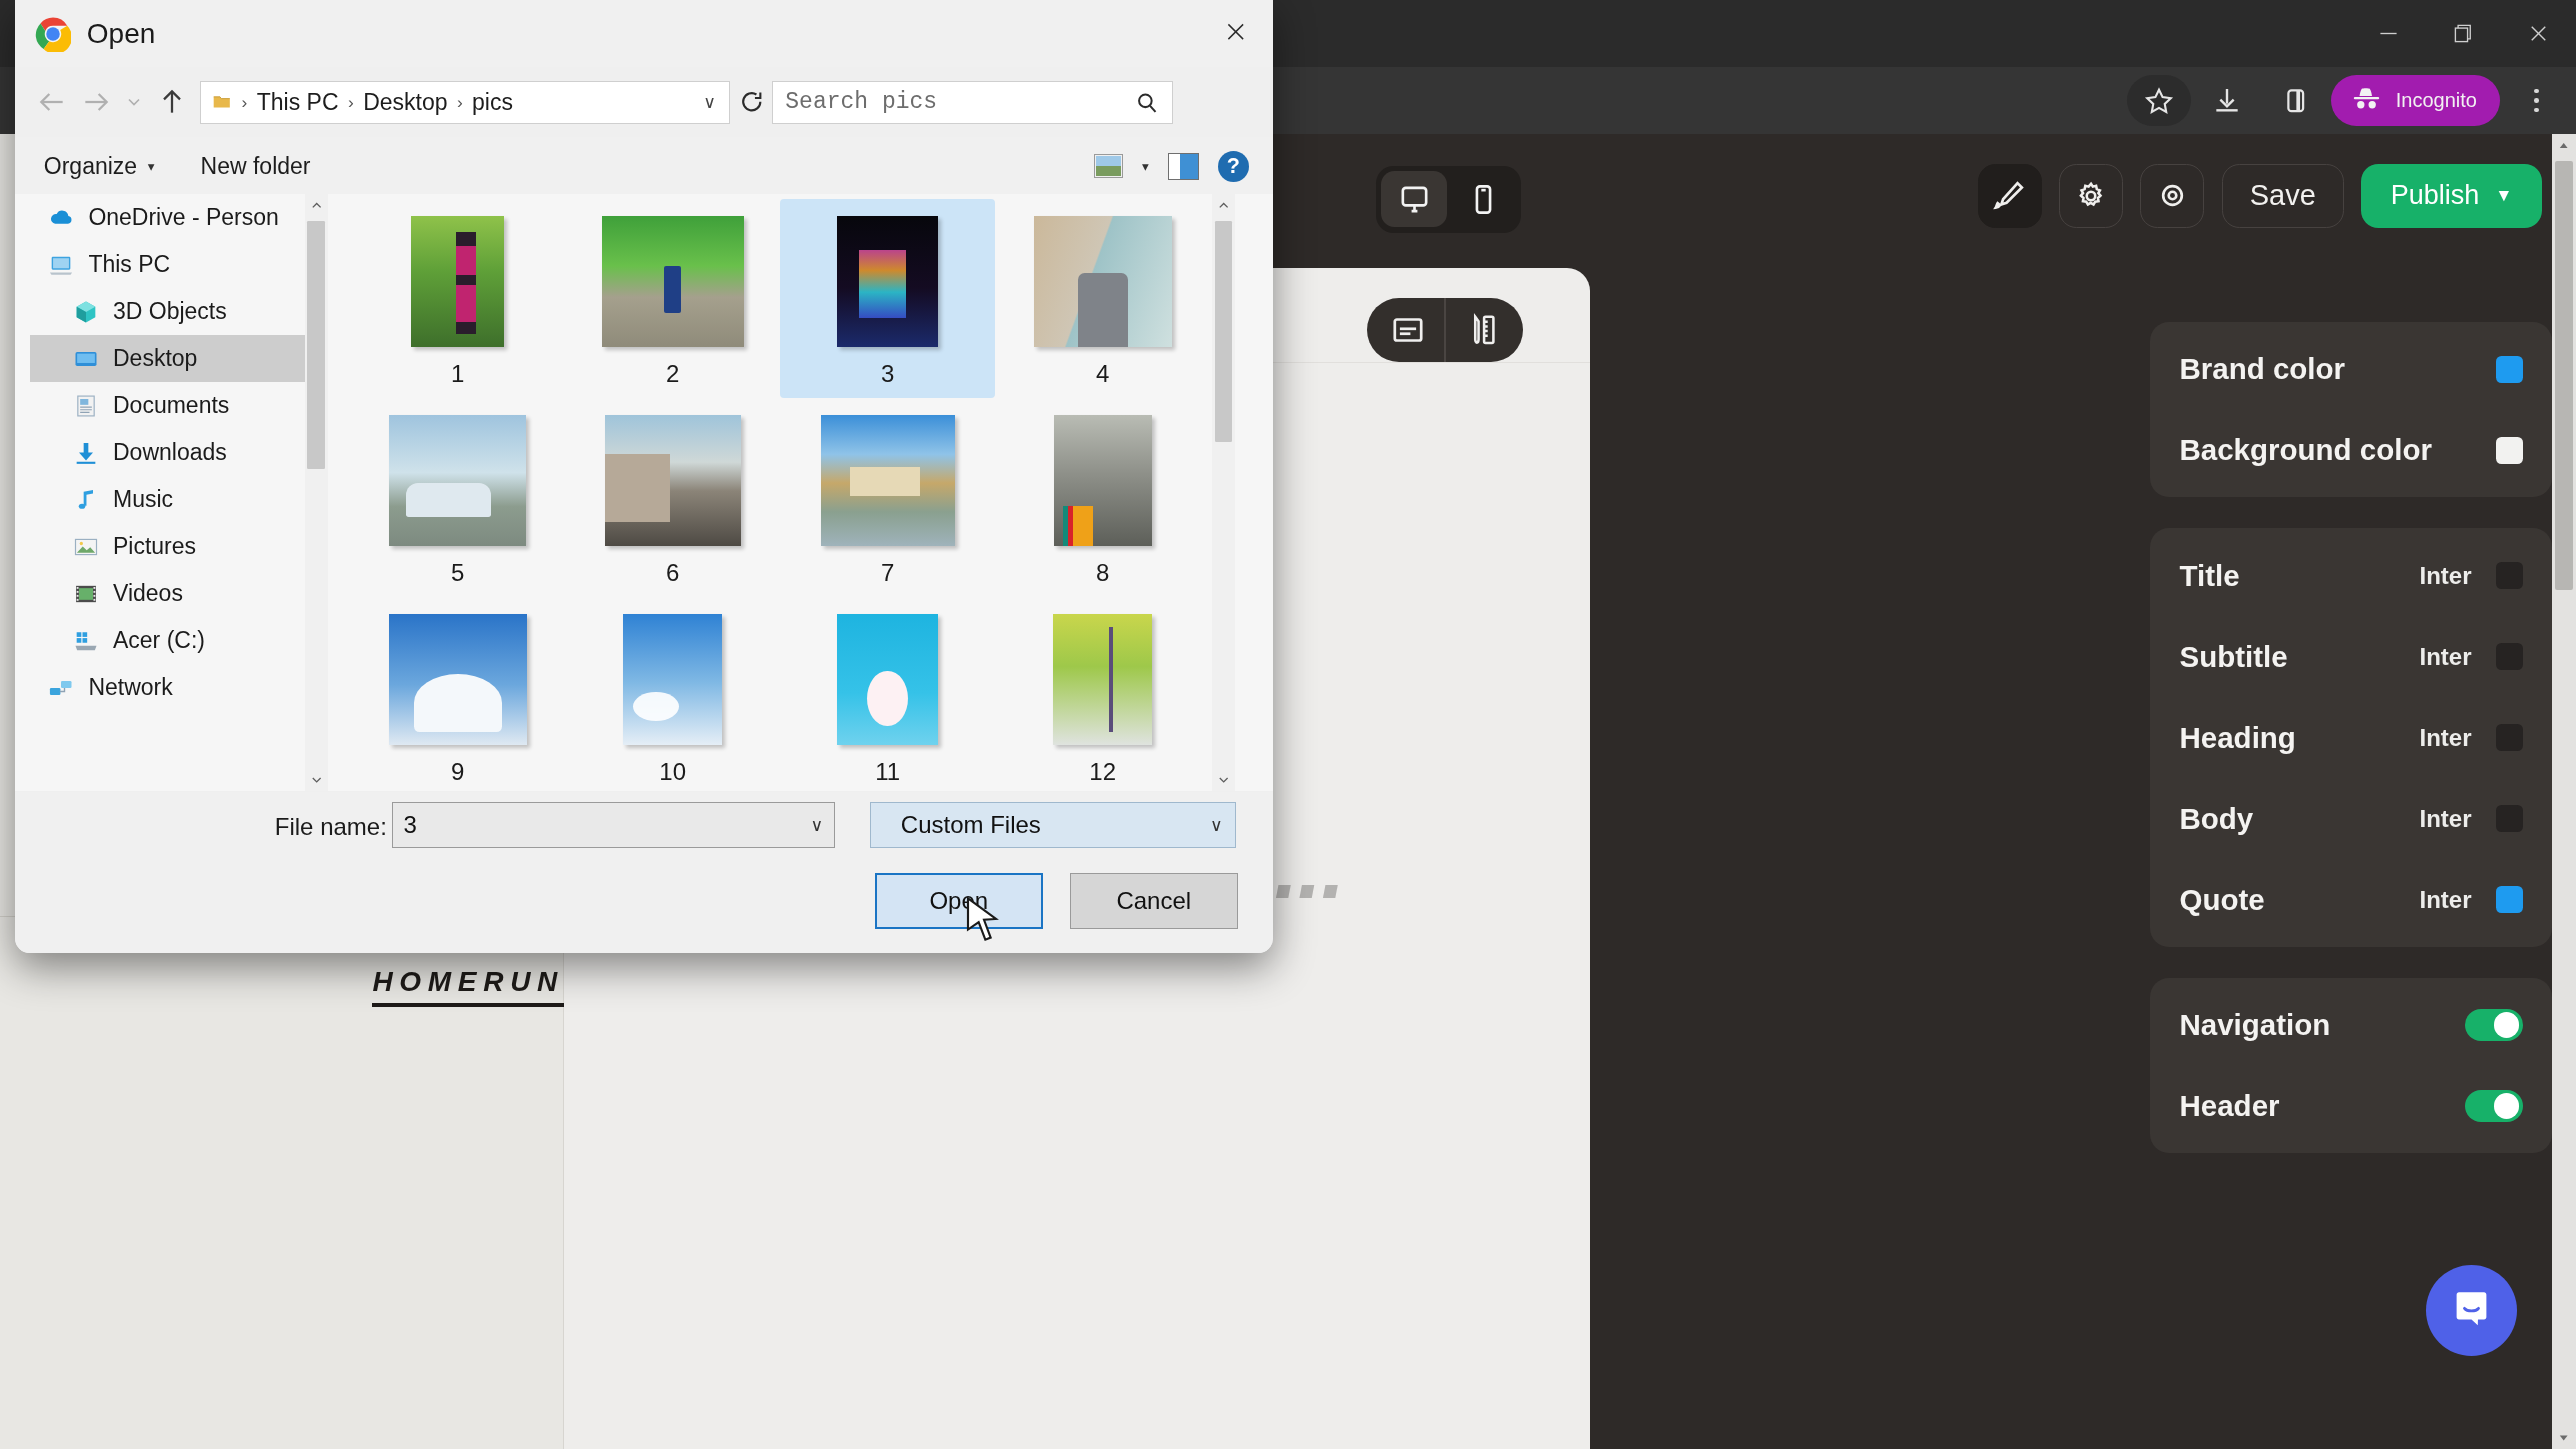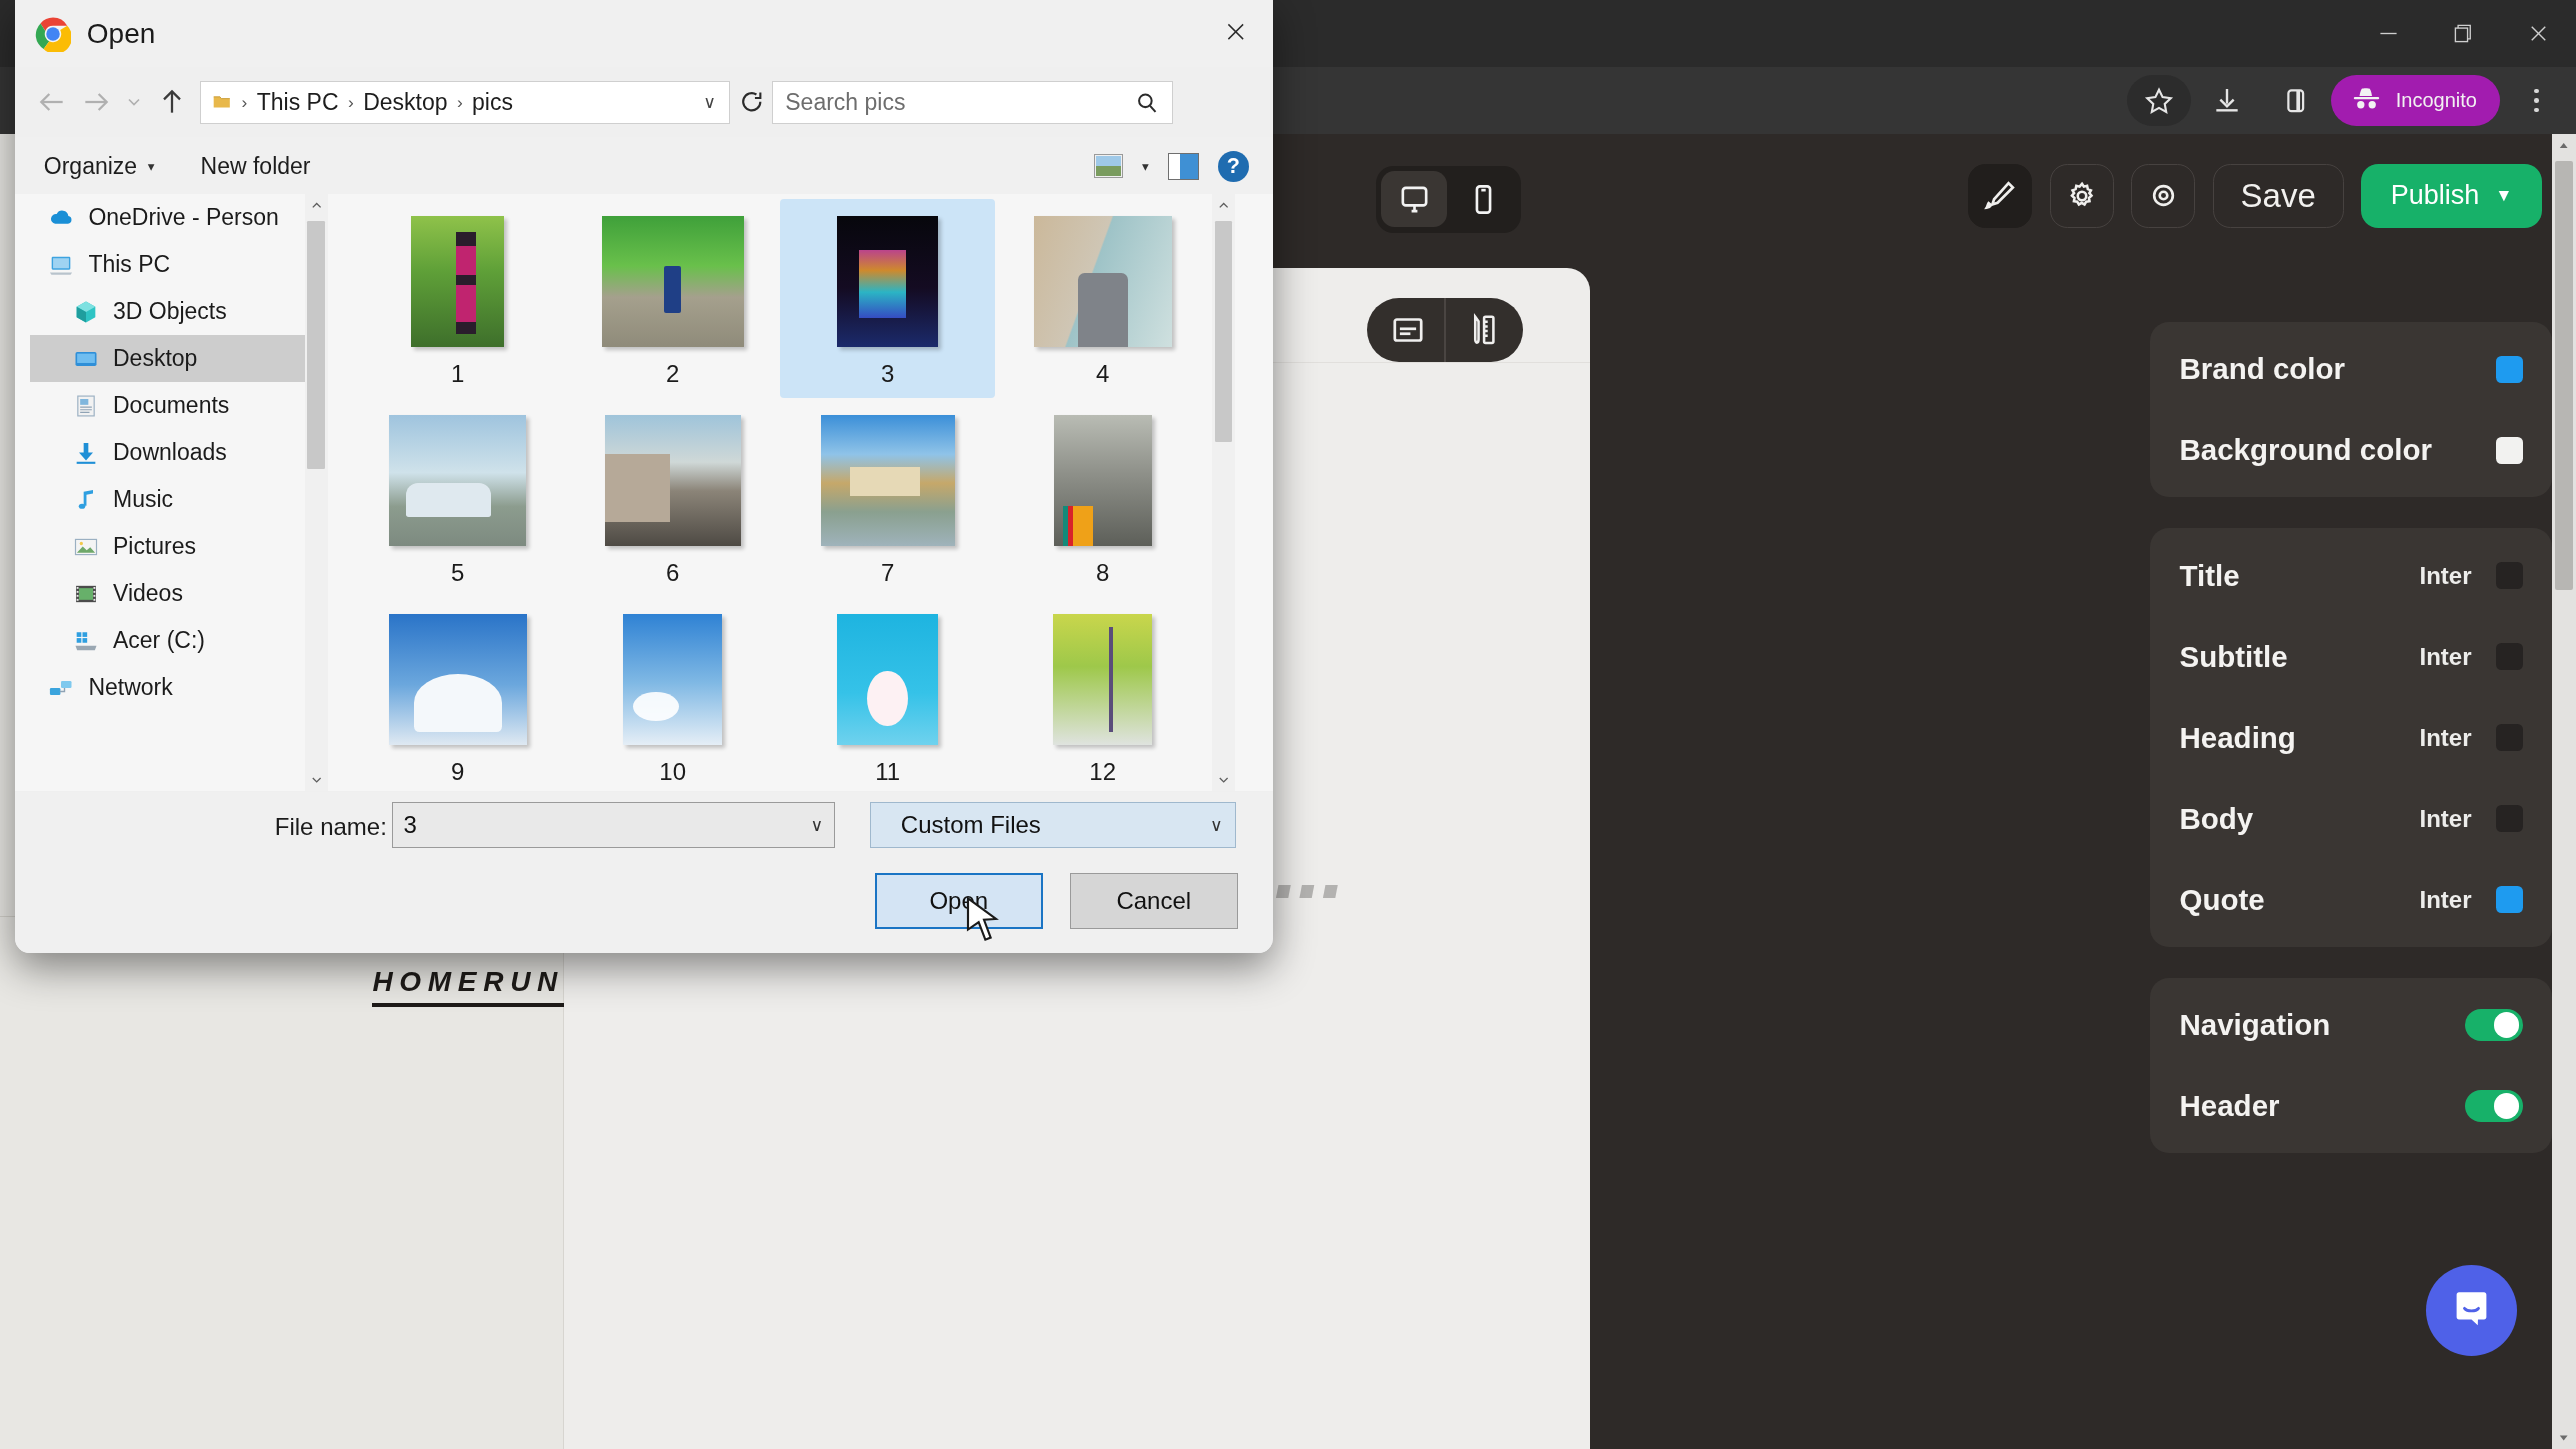--- a/index.html
+++ b/index.html
@@ -125,21 +125,21 @@
     display: flex; align-items: center; gap: 17.4px;
   }
   .act-btn {
     width: 64px; height: 64px; border-radius: 17.4px;
     border: 1.3px solid #474240; display: flex; align-items: center;
     justify-content: center; color: #f0efed;
   }
   .act-btn.active { background: #211e1c; border-color: #211e1c; }
   #save-btn {
     height: 64px; padding: 0 27px; border-radius: 17.4px; border: 1.3px solid #474240;
-    color: #f2f1ef; font-size: 33px; display: flex; align-items: center;
+    color: #f2f1ef; font-size: 29px; display: flex; align-items: center;
   }
   #publish-btn {
     height: 64px; padding: 0 29.5px; border-radius: 17.4px; background: #17b169;
     color: #ffffff; font-size: 27px; display: flex; align-items: center; gap: 16px;
   }
   #publish-caret { font-size: 17.4px; }
 
   
   #canvas {
     position: absolute; left: 0; top: 134px; width: 1026px; bottom: 0;
@@ -260,21 +260,21 @@
   }
   .bc-folder-ico { width: 21.5px; height: 21.5px; position: relative; }
   .bc-seg { font-size: 23px; color: #1d1d1d; }
   .bc-sep { font-size: 17.4px; color: #555; }
   #bc-caret { margin-left: auto; font-size: 17.4px; color: #444; padding-right: 4px; }
   #fd-refresh { width: 42px; display: flex; justify-content: center; color: #2b2b2b; }
   #fd-search {
     flex: 0 0 401px; height: 43px; background: #ffffff; border: 0.7px solid #cfcfcf;
     display: flex; align-items: center; padding: 0 12px;
   }
-  #fd-search-text { font-size: 23px; color: #6d6d6d; flex: 1; }
+  #fd-search-text { font-size: 23px; color: #6d6d6d; flex: 1; font-family: Liberation Mono, monospace; }
   #fd-search-ico { width: 27px; height: 27px; color: #2b2b2b; }
 
   #fd-cmdbar {
     position: absolute; left: 0; top: 137px; width: 1258px; height: 58px;
     display: flex; align-items: center; background: #f0f0f0;
   }
   #fd-organize { font-size: 23px; color: #1d1d1d; margin-left: 29px; display: flex; align-items: center; gap: 10.7px; }
   .tiny-caret { font-size: 13.4px; color: #333; }
   #fd-newfolder { font-size: 23px; color: #1d1d1d; margin-left: 46px; }
   #fd-cmd-right { margin-left: auto; display: flex; align-items: center; gap: 19px; padding-right: 24px; }

